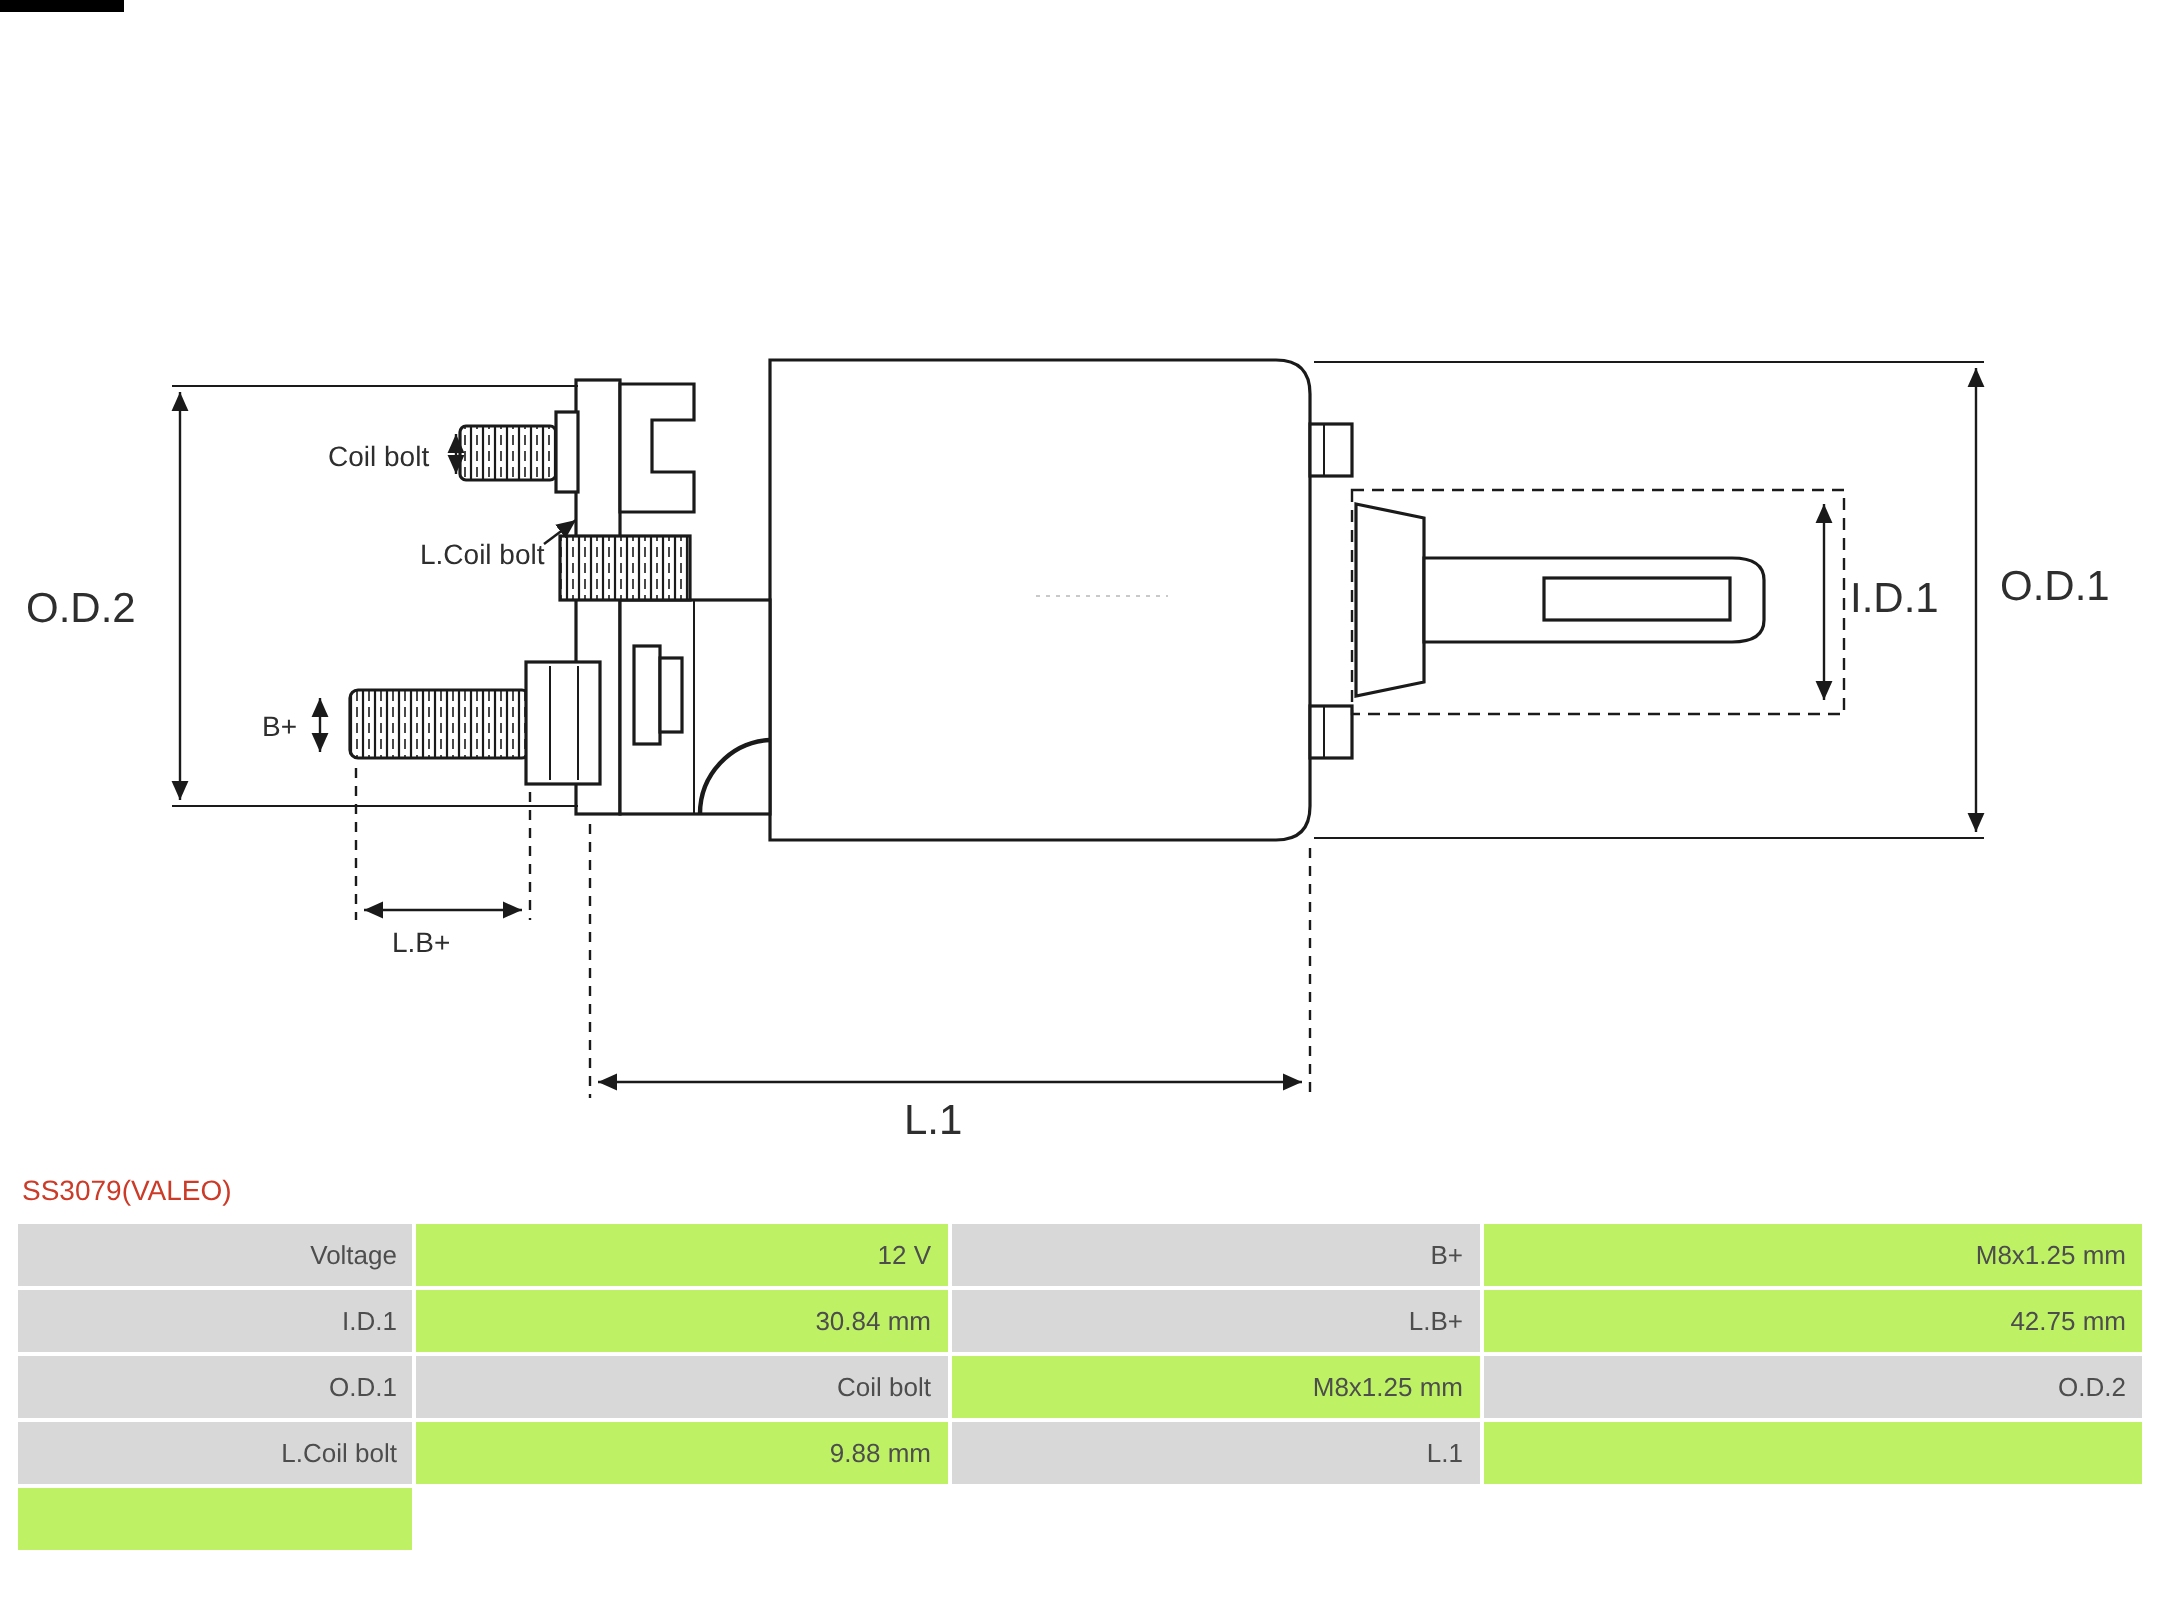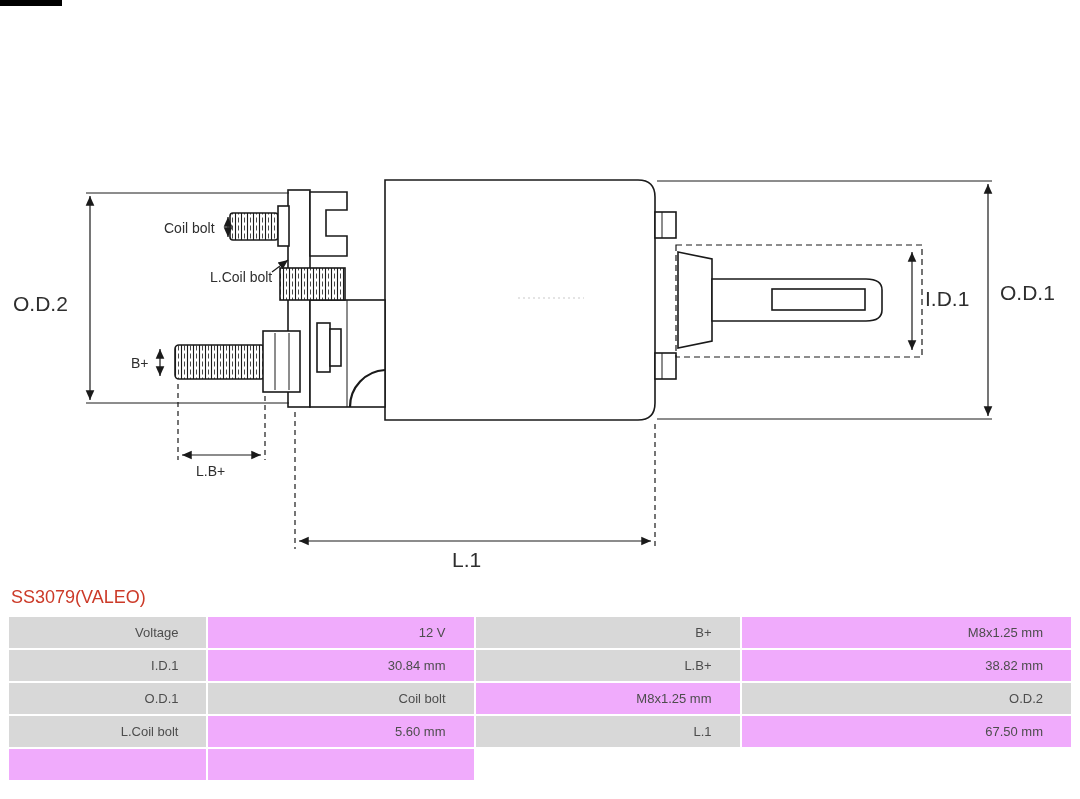--- a/index.html
+++ b/index.html
@@ -2,26 +2,26 @@
 <html><head>
 <meta charset="utf-8">
 <style>
   html,body { margin:0; padding:0; background:#ffffff; }
   body { width:1080px; height:799px; position:relative; font-family:"Liberation Sans", sans-serif; }
   .logo-bar { position:absolute; top:0; left:0; width:62px; height:6px; background:#000; }
   svg.diagram { display:block; }
   svg .lbl-big { font-family:"Liberation Sans", sans-serif; font-size:21px; fill:#2e2e2e; }
   svg .lbl-sm  { font-family:"Liberation Sans", sans-serif; font-size:14px; fill:#2e2e2e; }
   .content { padding:0 9px; }
-  .title { font-size:18px; font-weight:400; margin:2px 0 9px 2px; }
+  .title { font-size:14px; font-weight:400; margin:2px 0 9px 2px; }
   .spec-table { display:grid; grid-template-columns:196fr 263fr 262fr 327fr; gap:2px; font-size:13px; color:#4d4d4d; }
-  .cell { height:31px; line-height:31px; text-align:right; padding-right:28px; box-sizing:border-box;
+  .cell { height:31px; line-height:31px; text-align:right; padding-right:8px; box-sizing:border-box;
           white-space:nowrap; overflow:hidden; }
   .cell.label { background:#d8d8d8; }
-  .cell.value { background:#f0abfc; }
+  .cell.value { background:#bef264; }
 </style>
 </head>
 <body>
 
 <div class="logo-bar"></div>
 
 <svg class="diagram" width="1080" height="585" viewBox="0 0 1080 585" xmlns="http://www.w3.org/2000/svg">
   <defs>
     <marker id="arr" viewBox="0 0 10 10" refX="9" refY="5" markerWidth="9" markerHeight="9" orient="auto-start-reverse">
       <path d="M0,1 L9,5 L0,9 z" fill="#1a1a1a"></path>
@@ -114,28 +114,27 @@
 
   <div class="spec-table">
     <div class="cell label">Voltage</div>
     <div class="cell value">12 V</div>
     <div class="cell label">B+</div>
     <div class="cell value">M8x1.25 mm</div>
 
     <div class="cell label">I.D.1</div>
     <div class="cell value">30.84 mm</div>
     <div class="cell label">L.B+</div>
-    <div class="cell value">38.82 mm</div>
+    <div class="cell value">42.75 mm</div>
 
     <div class="cell label">O.D.1</div>
     <div class="cell label">Coil bolt</div>
     <div class="cell value">M8x1.25 mm</div>
 
     <div class="cell label">O.D.2</div>
     <div class="cell label">L.Coil bolt</div>
-    <div class="cell value">5.60 mm</div>
+    <div class="cell value">9.88 mm</div>
 
     <div class="cell label">L.1</div>
-    <div class="cell value">67.50 mm</div>
     <div class="cell value"></div>
     <div class="cell value"></div>
   </div>
 </div>
 
 </body></html>

